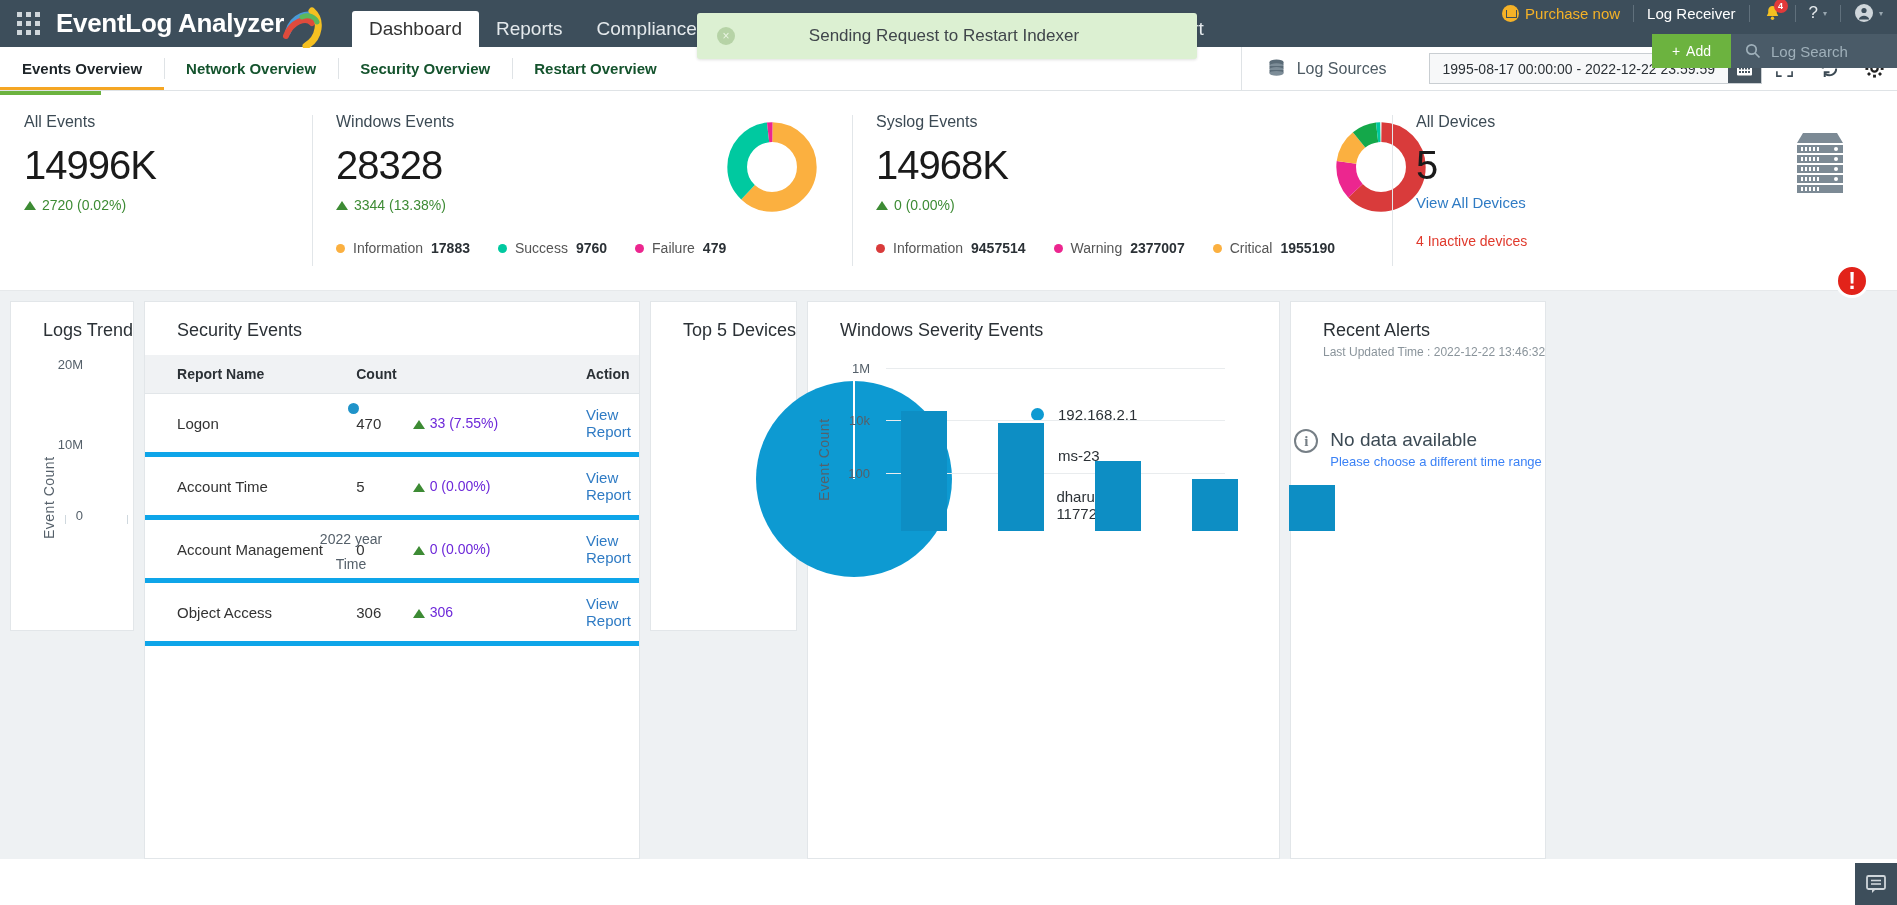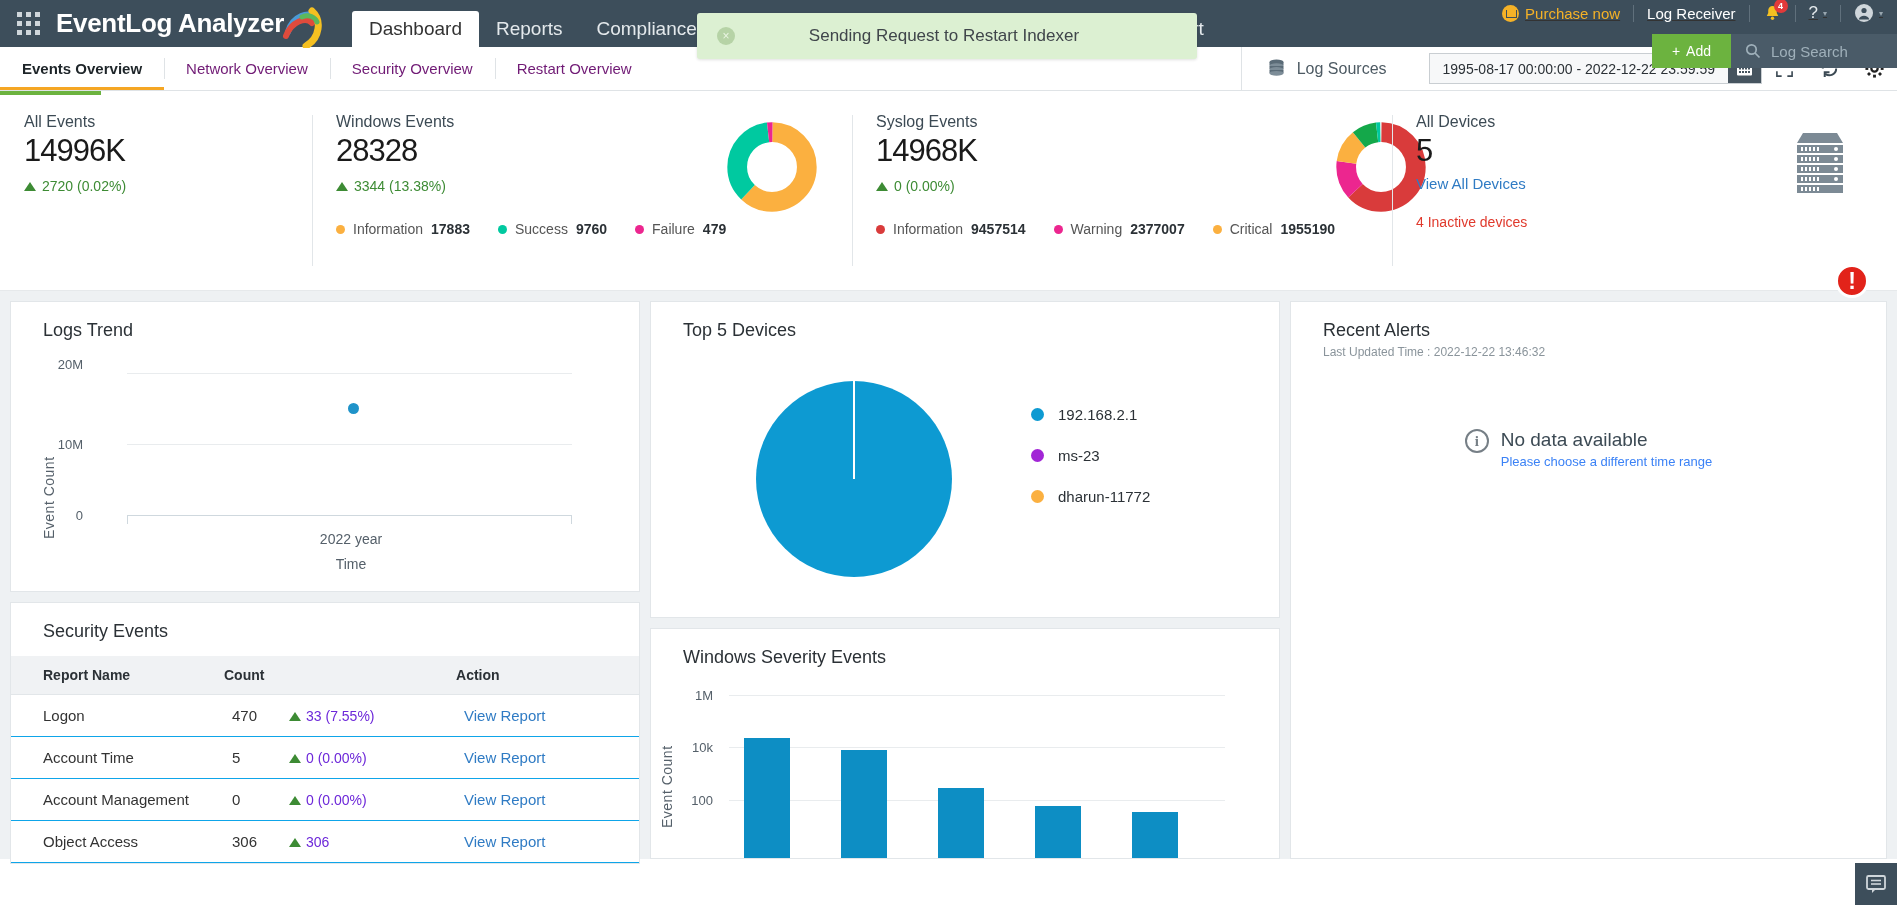--- a/index.html
+++ b/index.html
@@ -33,21 +33,21 @@
     color:#e4e9ec; text-decoration:none; font-size:19px; padding:0 17px;
     height:36px; line-height:36px; margin-bottom:0; white-space:nowrap;
   }
   .mainnav a.active{
     background:#ffffff; color:#333; height:36px; line-height:36px;
     border-radius:3px 3px 0 0; font-weight:400;
   }
   .topright{
     margin-left:auto; display:flex; flex-direction:column; align-items:flex-end;
   }
-  .topright-row1{ display:flex; align-items:center; height:26px; padding-right:14px; gap:0;text-decoration:underline; }
+  .topright-row1{ display:flex; align-items:center; height:26px; padding-right:14px; gap:0; }
   .topright-row1 .sep{ width:1px; height:17px; background:#60707c; margin:0 13px; }
   .purchase{ color:#f5b227; font-size:15px; display:flex; align-items:center; gap:6px; cursor:pointer;}
   .cart{ width:17px;height:17px;border-radius:50%;background:#f5b227; display:inline-block; position:relative;}
   .cart:after{content:"";position:absolute;left:4px;top:5px;width:9px;height:7px;border:1.6px solid #3d4e5b;border-top:none;}
   .logrcv{ color:#fff; font-size:15px; cursor:pointer;}
   .bell{ position:relative; cursor:pointer; width:19px; height:19px;}
   .bell svg{display:block;}
   .bell .badge{
     position:absolute; right:-6px; top:-5px; background:#e23a3a; color:#fff;
     font-size:9px; border-radius:50%; width:14px;height:14px;line-height:14px;text-align:center;
@@ -84,22 +84,22 @@
   }
   .toast .msg{ flex:1; text-align:center; font-size:17px; color:#40464b; padding-right:44px;}
 
   
   .subnav{
     height:44px; background:#fff; border-bottom:1px solid #dfe3e6;
     display:flex; align-items:stretch; position:relative; z-index:2;
   }
   .subnav .tabs{ display:flex; align-items:stretch; }
   .subnav .tabs a{
-    display:flex;align-items:center; padding:0 22px; font-size:15px; color:#701a75;
-    text-decoration:none; position:relative;
+    display:flex;align-items:center; padding:0 22px; font-size:15px; color:#14532d;
+    text-decoration:none; position:relative;font-weight:bold;
   }
   .subnav .tabs a + a:before{
     content:""; position:absolute; left:0; top:11px; bottom:11px; width:1px; background:#dfe3e6;
   }
   .subnav .tabs a.active{ color:#1e2529; font-weight:bold; box-shadow:inset 0 -3px 0 #f5a623;text-align:right;}
   .subnav .right{ margin-left:auto; display:flex; align-items:center; height:100%; }
   .logsources{
     display:flex;align-items:center;gap:12px;font-size:16px;color:#4d5a63;
     padding:0 26px; height:100%; border-left:1px solid #dfe3e6; cursor:pointer;
   }
@@ -115,21 +115,21 @@
   .iconbtn{
     width:45px; height:100%; display:flex; align-items:center; justify-content:center;
     cursor:pointer; color:#3c4a54;
   }
 
   
   .kpis{ display:flex; height:200px; background:#fff; border-bottom:1px solid #e6e9eb;}
   .kpi{ position:relative; display:flex; padding:22px 0 0 24px; }
   .kpi + .kpi:before{content:"";position:absolute;left:0;top:24px;bottom:24px;width:1px;background:#e2e6e9;}
   .kpi .label{ font-size:16px; color:#3c4a54; }
-  .kpi .value{ font-size:31px; color:#1a1a1a; font-weight:400; letter-spacing:-1px; margin-top:2px;}
+  .kpi .value{ font-size:40px; color:#1a1a1a; font-weight:400; letter-spacing:-1px; margin-top:12px;}
   .kpi .delta{ font-size:14px; color:#3d8b34; margin-top:9px; display:flex; align-items:center; gap:6px;}
   .tri{ width:0;height:0;border-left:6px solid transparent;border-right:6px solid transparent;border-bottom:9px solid #3d8b34;}
   .kpi .legend{ display:flex; gap:28px; margin-top:27px; font-size:14px; color:#555; }
   .kpi .legend span{ display:flex; align-items:center; gap:8px; white-space:nowrap;}
   .dot{ width:9px;height:9px;border-radius:50%; display:inline-block;}
   .kpi .legend b{ color:#2b3136; }
 
   .kpi-all{ width:312px; flex-direction:column;}
   .kpi-win{ width:540px; }
   .kpi-sys{ width:540px; }
@@ -141,21 +141,21 @@
   .devinactive{ color:#e0392c; font-size:14px; margin-top:22px; cursor:pointer;}
   .devicon{ margin-left:auto; margin-right:40px; position:relative; margin-top:14px;}
   .devicon .err{
     position:absolute; right:-12px; bottom:-8px; width:34px;height:34px;border-radius:50%;
     background:#e2231a; color:#fff; font-weight:bold; font-size:23px;
     display:flex;align-items:center;justify-content:center; border:3px solid #fff;
   }
 
   
   .content{ background:#eef1f3; padding:10px 10px 0 10px; display:flex; gap:10px; height:568px;}
-  .col{ display:flex; flex-direction:column; gap:10px; }
+  .col{ display:flex; flex-direction:row; gap:10px; }
   .col-a{ width:630px; }
   .col-b{ width:630px; }
   .col-c{ flex:1; }
   .card{ background:#fff; border:1px solid #e2e6e9; }
   .card h3{ font-size:18px; font-weight:400; color:#2b3136; padding:18px 0 0 32px; }
   .card .sub{ font-size:12px; color:#8a949b; padding:4px 0 0 32px; }
 
   .card-trend{ height:330px; }
   .card-pie{ height:330px; }
   .card-alerts{ height:100%; }
@@ -194,21 +194,21 @@
   }
   .nodata .t1{ font-size:19px; color:#3c4a54; }
   .nodata .t2{ font-size:13px; color:#3b82f6; margin-top:3px;}
 
   table.sec{ width:100%; border-collapse:collapse; margin-top:14px;}
   table.sec th{
     background:#f0f2f4; text-align:left; font-size:14px; color:#2b3136; font-weight:bold;
     padding:11px 8px; border-bottom:1px solid #e2e6e9;
   }
   table.sec th:first-child,table.sec td:first-child{ padding-left:32px;}
-  table.sec td{ padding:12px 16px; font-size:15px; color:#333; border-bottom:1px solid #0ea5e9;}
+  table.sec td{ padding:12px 8px; font-size:15px; color:#333; border-bottom:5px solid #0ea5e9;}
   table.sec td.delta{ color:#6d28d9; font-size:14px; white-space:nowrap;}
   table.sec td.delta .tri{ display:inline-block; vertical-align:middle; margin-right:5px;}
   table.sec a{ color:#2f7bc4; text-decoration:none; font-size:15px;}
   .bar{ position:absolute; background:#0d8ec4; bottom:0; width:46px;}
   .chatbtn{
     position:absolute; right:0; bottom:0; width:42px;height:42px;background:#3d4e5b;
     display:flex;align-items:center;justify-content:center;cursor:pointer; z-index:20;
   }
   .loadbar{ position:absolute; left:0; top:91px; height:4px; width:101px; background:#6cb33f; z-index:9;}
 </style>

